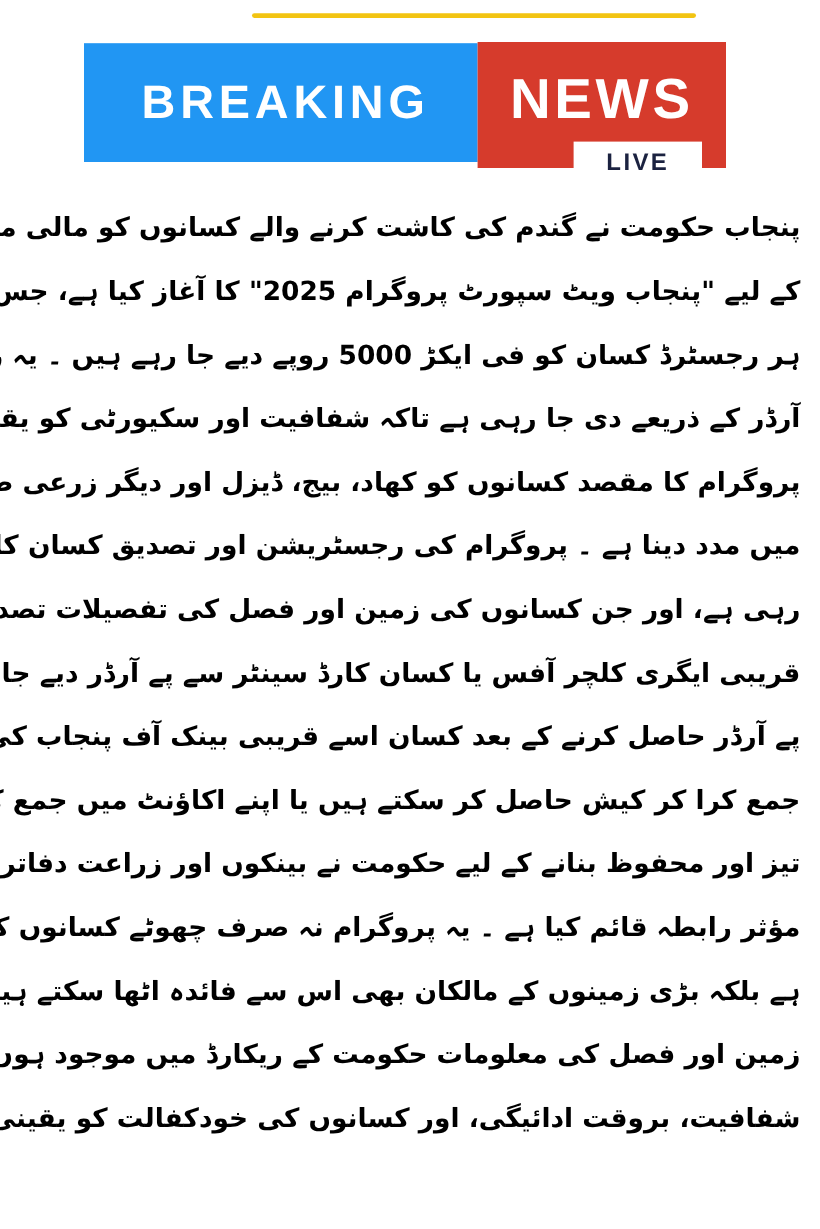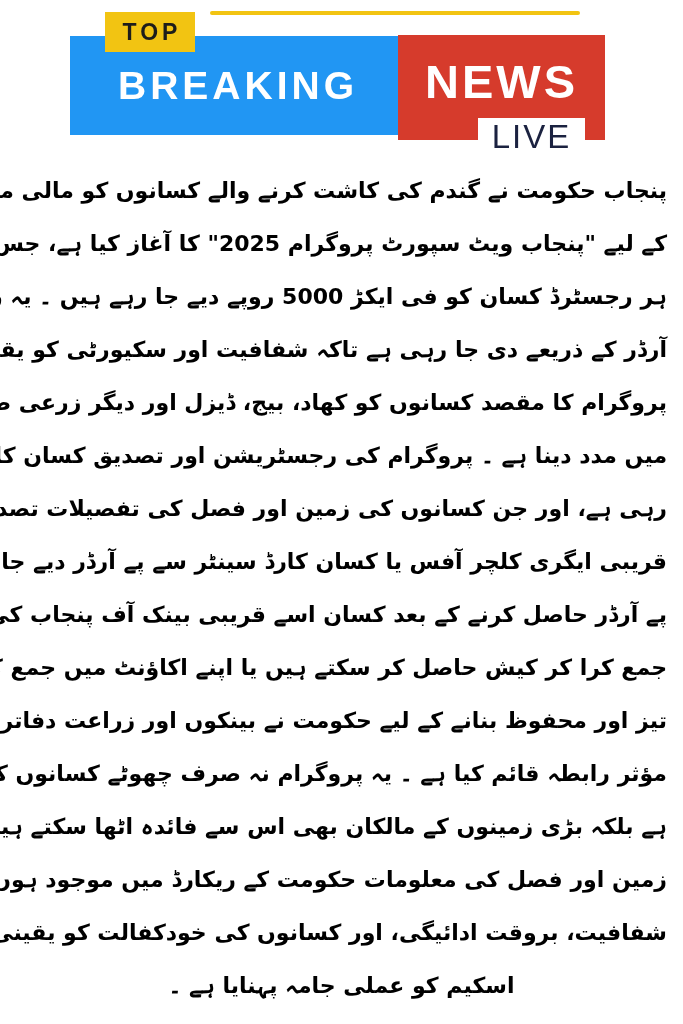--- a/index.html
+++ b/index.html
@@ -76,22 +76,22 @@
   .live-box {
     position: absolute;
     left: 478px; top: 118px;
     width: 107px; height: 37px;
     background: #ffffff;
     display: flex; align-items: center; justify-content: center;
   }
   .live-box span {
     color: var(--navy, #1B2240);
     font-family: "Liberation Sans", sans-serif;
-    font-weight: normal;
-    font-size: 33px;
+    font-weight: bold;
+    font-size: 20px;
     letter-spacing: 2px;
   }
 
   
   .article {
     position: absolute;
     left: 0; top: 160px;
     width: 683px;
     padding: 4px 16px 0 16px;
     direction: rtl;
@@ -123,23 +123,20 @@
     <div class="accent-line"></div>
 
     <div class="breaking-box">
       <span>BREAKING</span>
     </div>
 
     <div class="news-box">
       <span>NEWS</span>
     </div>
 
-    <div class="top-tag">
-      <span>TOP</span>
-    </div>
 
     <div class="live-box">
       <span>LIVE</span>
     </div>
   </div>
 
   <div class="article" lang="ur" dir="rtl">
     <div class="line">پنجاب حکومت نے گندم کی کاشت کرنے والے کسانوں کو مالی مدد فراہم کرنے</div>
     <div class="line">کے لیے "پنجاب ویٹ سپورٹ پروگرام 2025" کا آغاز کیا ہے، جس کے تحت</div>
     <div class="line">ہر رجسٹرڈ کسان کو فی ایکڑ 5000 روپے دیے جا رہے ہیں ۔ یہ رقم بینک پے</div>
@@ -148,16 +145,15 @@
     <div class="line">میں مدد دینا ہے ۔ پروگرام کی رجسٹریشن اور تصدیق کسان کارڈ کے ذریعے کی جا</div>
     <div class="line">رہی ہے، اور جن کسانوں کی زمین اور فصل کی تفصیلات تصدیق شدہ ہیں، انہیں</div>
     <div class="line">قریبی ایگری کلچر آفس یا کسان کارڈ سینٹر سے پے آرڈر دیے جا رہے ہیں ۔</div>
     <div class="line">پے آرڈر حاصل کرنے کے بعد کسان اسے قریبی بینک آف پنجاب کی شاخ میں</div>
     <div class="line">جمع کرا کر کیش حاصل کر سکتے ہیں یا اپنے اکاؤنٹ میں جمع کروا سکتے ہیں ۔ اس عمل کو</div>
     <div class="line">تیز اور محفوظ بنانے کے لیے حکومت نے بینکوں اور زراعت دفاتر کے درمیان</div>
     <div class="line">مؤثر رابطہ قائم کیا ہے ۔ یہ پروگرام نہ صرف چھوٹے کسانوں کے لیے ایک ریلیف</div>
     <div class="line">ہے بلکہ بڑی زمینوں کے مالکان بھی اس سے فائدہ اٹھا سکتے ہیں بشرطیکہ ان کی</div>
     <div class="line">زمین اور فصل کی معلومات حکومت کے ریکارڈ میں موجود ہوں ۔ حکومت نے</div>
     <div class="line">شفافیت، بروقت ادائیگی، اور کسانوں کی خودکفالت کو یقینی بنانے کے لیے اس</div>
-    <div class="line center">اسکیم کو عملی جامہ پہنایا ہے ۔</div>
   </div>
 
 </div>
 
 </body></html>

